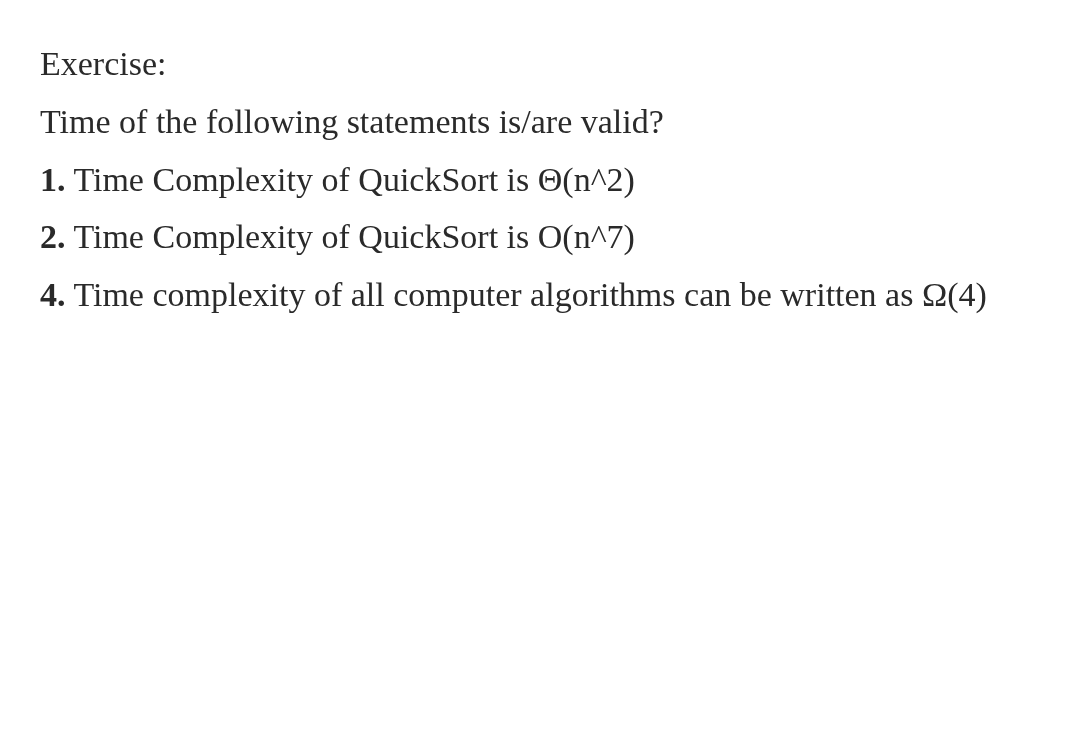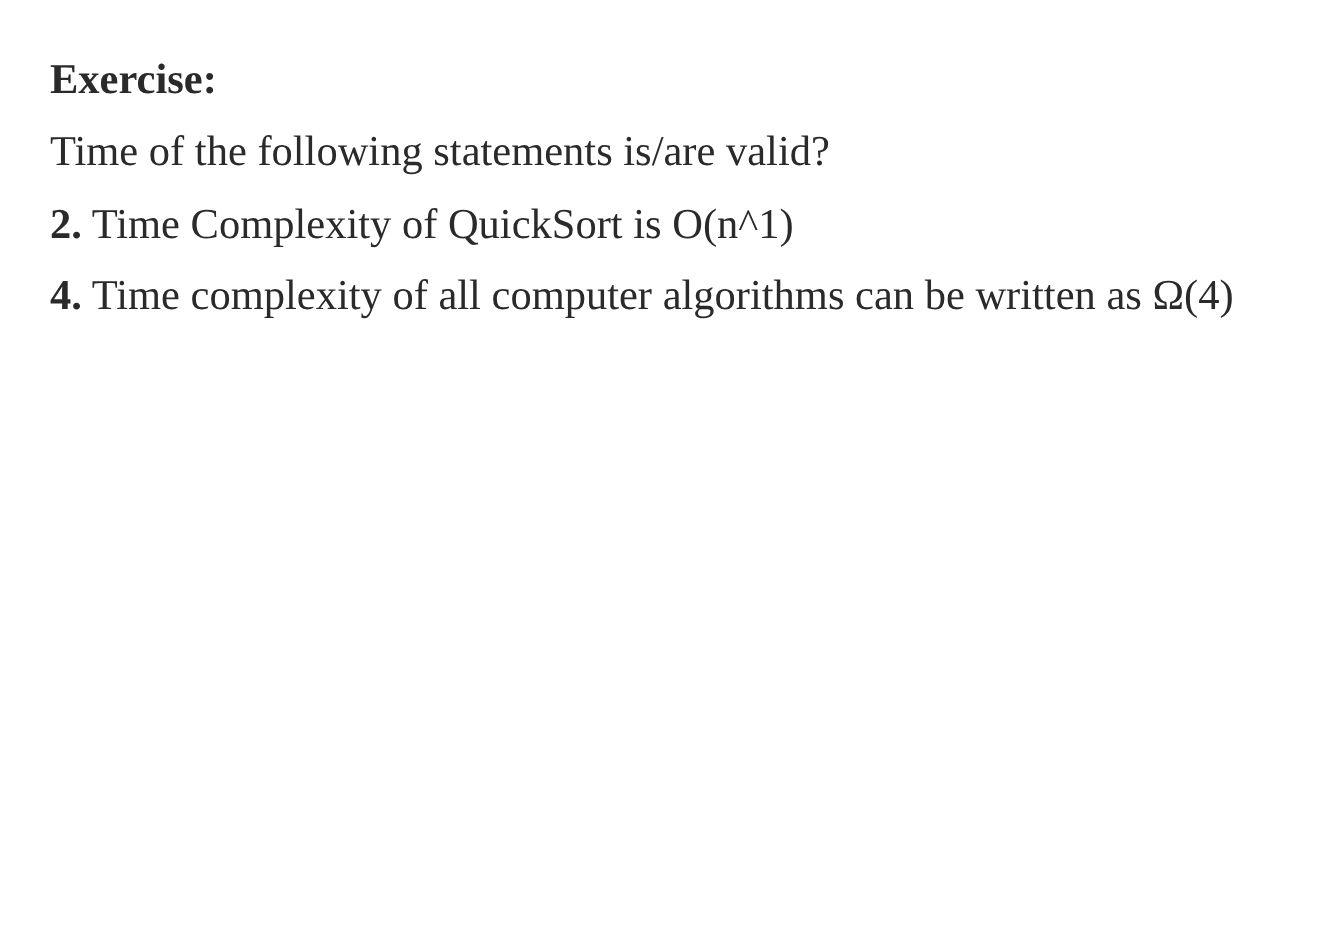--- a/index.html
+++ b/index.html
@@ -8,21 +8,21 @@
       font-family: Georgia, 'Times New Roman', serif;
       font-size: 34px;
       line-height: 1.7;
       color: #2a2a2a;
       background: #ffffff;
       width: 1072px;
       height: 748px;
       box-sizing: border-box;
     }
     .heading {
-      font-weight: bold;
+      font-weight: normal;
       display: inline;
       text-align: center;
     }
     .question {
       margin: 0;
     }
     .item {
       margin: 0;
     }
     .item-num {
@@ -34,20 +34,24 @@
   </style>
 </head>
 <body>
 
 <div class="content-block">
   <div>
     <span class="heading">Exercise:</span>
   </div>
   <div class="question">Time of the following statements is/are valid?</div>
   <div class="item">
+    <span class="item-num">1.</span>
+    <span>Time Complexity of QuickSort is Θ(n^2)</span>
+  </div>
+  <div class="item">
     <span class="item-num">2.</span>
-    <span>Time Complexity of QuickSort is O(n^1)</span>
+    <span>Time Complexity of QuickSort is O(n^7)</span>
   </div>
   <div class="item">
     <span class="item-num">4.</span>
     <span>Time complexity of all computer algorithms can be written as Ω(4)</span>
   </div>
 </div>
 
 </body></html>

